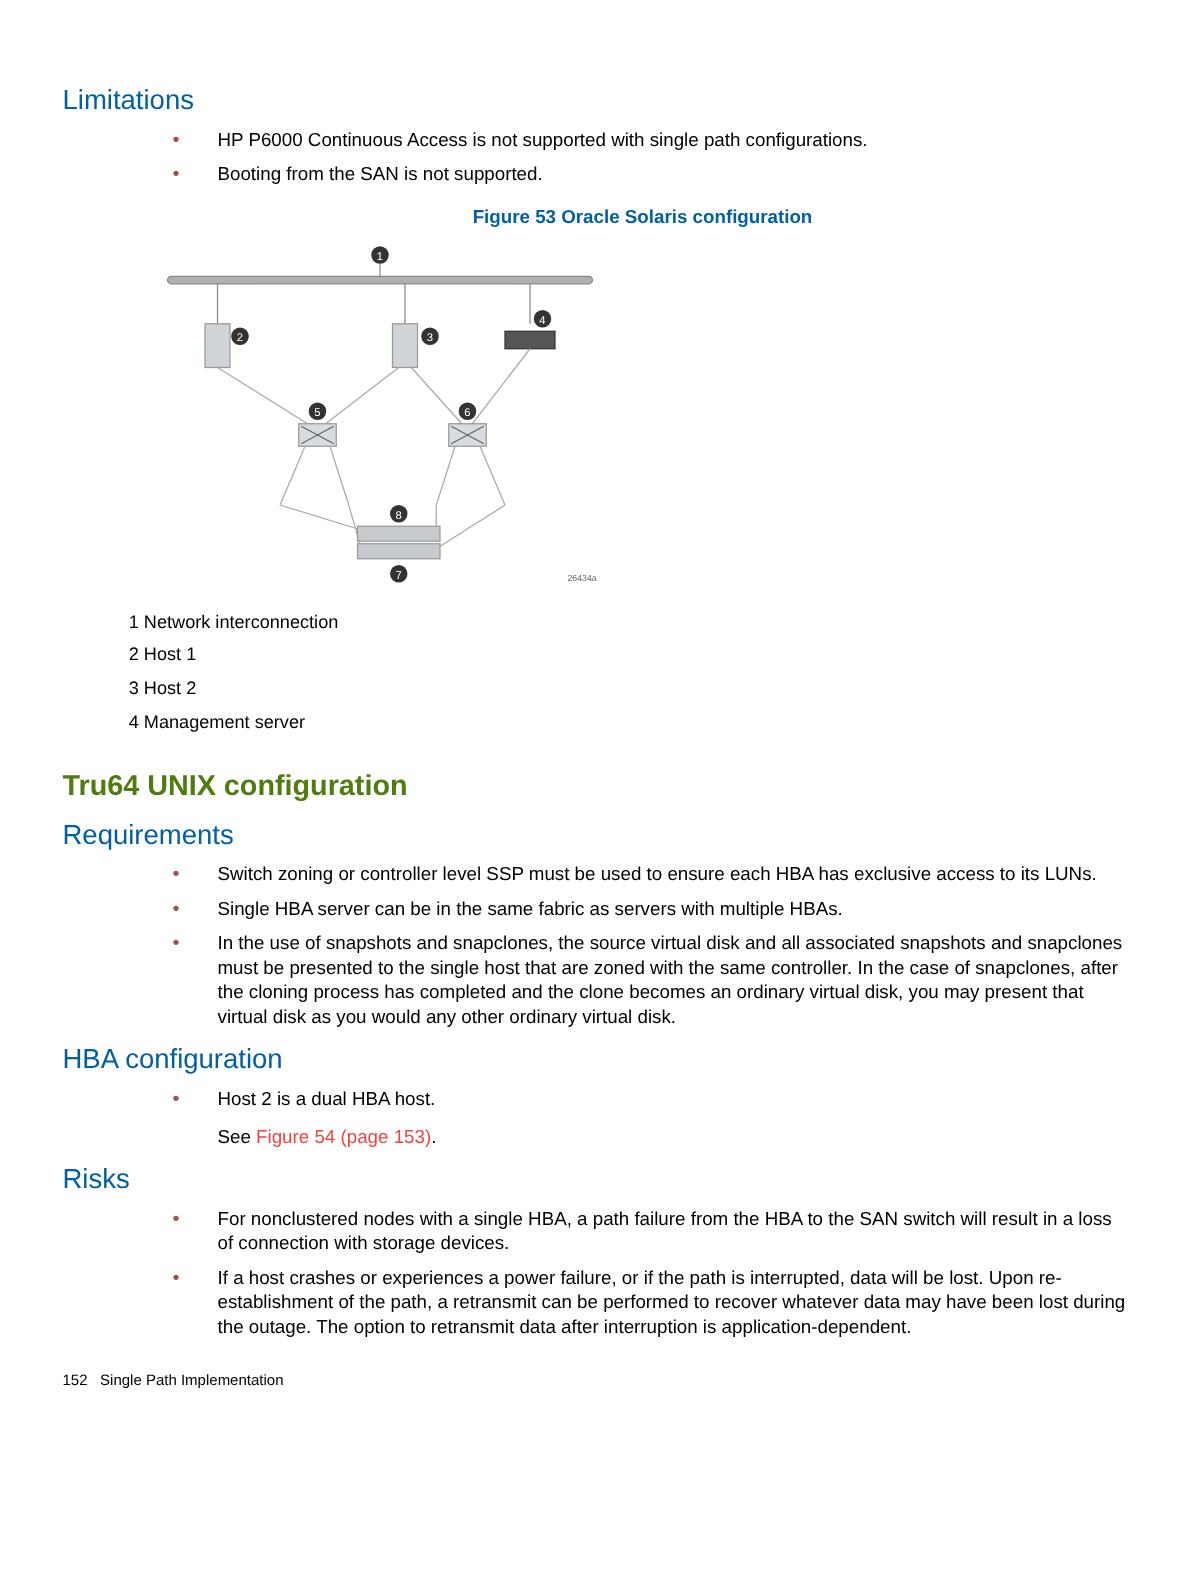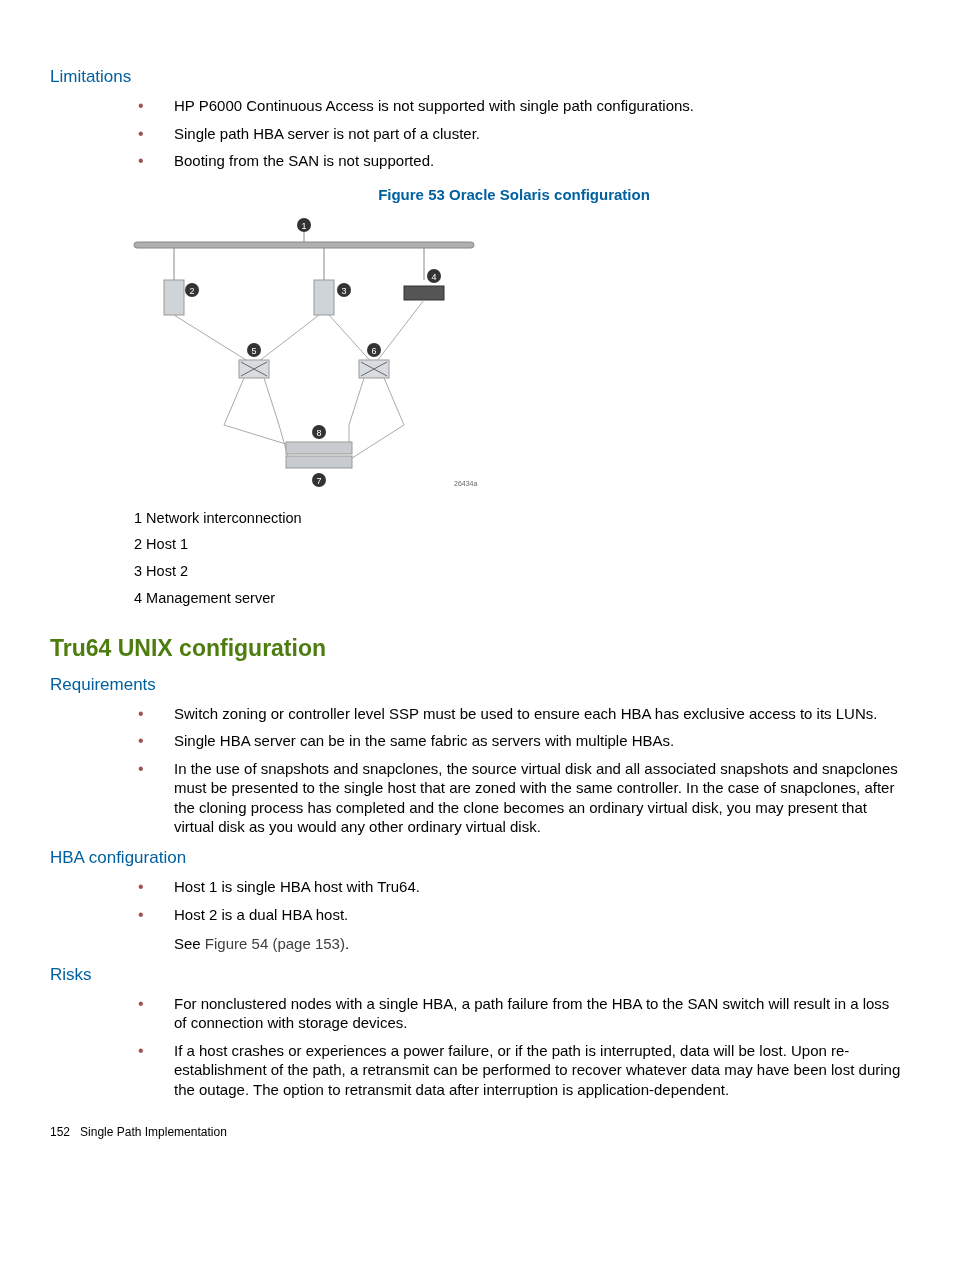--- a/index.html
+++ b/index.html
@@ -8,21 +8,21 @@
     line-height: 1.3;
     color: #000;
     background: #fff;
     margin: 0;
     padding: 56px 50px 30px 50px;
     width: 954px;
     box-sizing: border-box;
   }
   .h-limitations, .h-requirements, .h-hba, .h-risks {
     color: #0060a0;
-    font-size: 17px;
+    font-size: 22px;
     font-weight: 400;
     margin: 10px 0 8px 0;
   }
   .h-section {
     color: #4d7c0f;
     font-size: 23px;
     font-weight: 700;
     margin: 18px 0 10px 0;
   }
   .fig-caption {
@@ -46,24 +46,24 @@
     content: "•";
     position: absolute;
     left: 0;
     color: #a05050;
     font-size: 16px;
   }
   .see-line {
     margin-left: 124px;
     margin-top: 4px;
   }
-  .link { color: #404040; }
+  .link { color: #ef4444; }
   .legend-row {
     display: flex;
-    margin-left: 84px;
+    margin-left: 53px;
     margin-top: 14px;
     gap: 200px;
     font-size: 14.5px;
   }
   .legend-col div { margin-bottom: 8px; }
   .footer {
     font-size: 12px;
     margin-top: 26px;
   }
   .diagram {
@@ -71,21 +71,20 @@
     width: 360px;
   }
   .num-ref { font-size: 7px; fill:#666; }
 </style>
 </head>
 <body>
 
 <div class="h-limitations">Limitations</div>
 <ul>
   <li>HP P6000 Continuous Access is not supported with single path configurations.</li>
-  <li>Single path HBA server is not part of a cluster.</li>
   <li>Booting from the SAN is not supported.</li>
 </ul>
 
 <div class="fig-caption">Figure 53 Oracle Solaris configuration</div>
 
 <div class="diagram">
 <svg width="360" height="280" viewBox="0 0 360 280">
 
   <rect x="10" y="32" width="340" height="6" rx="3" fill="#b0b0b0" stroke="#888"></rect>
   <circle cx="180" cy="15" r="7" fill="#333"></circle>
@@ -158,21 +157,20 @@
 
 <div class="h-requirements">Requirements</div>
 <ul>
   <li>Switch zoning or controller level SSP must be used to ensure each HBA has exclusive access to its LUNs.</li>
   <li>Single HBA server can be in the same fabric as servers with multiple HBAs.</li>
   <li>In the use of snapshots and snapclones, the source virtual disk and all associated snapshots and snapclones must be presented to the single host that are zoned with the same controller. In the case of snapclones, after the cloning process has completed and the clone becomes an ordinary virtual disk, you may present that virtual disk as you would any other ordinary virtual disk.</li>
 </ul>
 
 <div class="h-hba">HBA configuration</div>
 <ul>
-  <li>Host 1 is single HBA host with Tru64.</li>
   <li>Host 2 is a dual HBA host.</li>
 </ul>
 <div class="see-line">
   <span>See </span><span class="link">Figure 54 (page 153)</span><span>.</span>
 </div>
 
 <div class="h-risks">Risks</div>
 <ul>
   <li>For nonclustered nodes with a single HBA, a path failure from the HBA to the SAN switch will result in a loss of connection with storage devices.</li>
   <li>If a host crashes or experiences a power failure, or if the path is interrupted, data will be lost. Upon re-establishment of the path, a retransmit can be performed to recover whatever data may have been lost during the outage. The option to retransmit data after interruption is application-dependent.</li>

